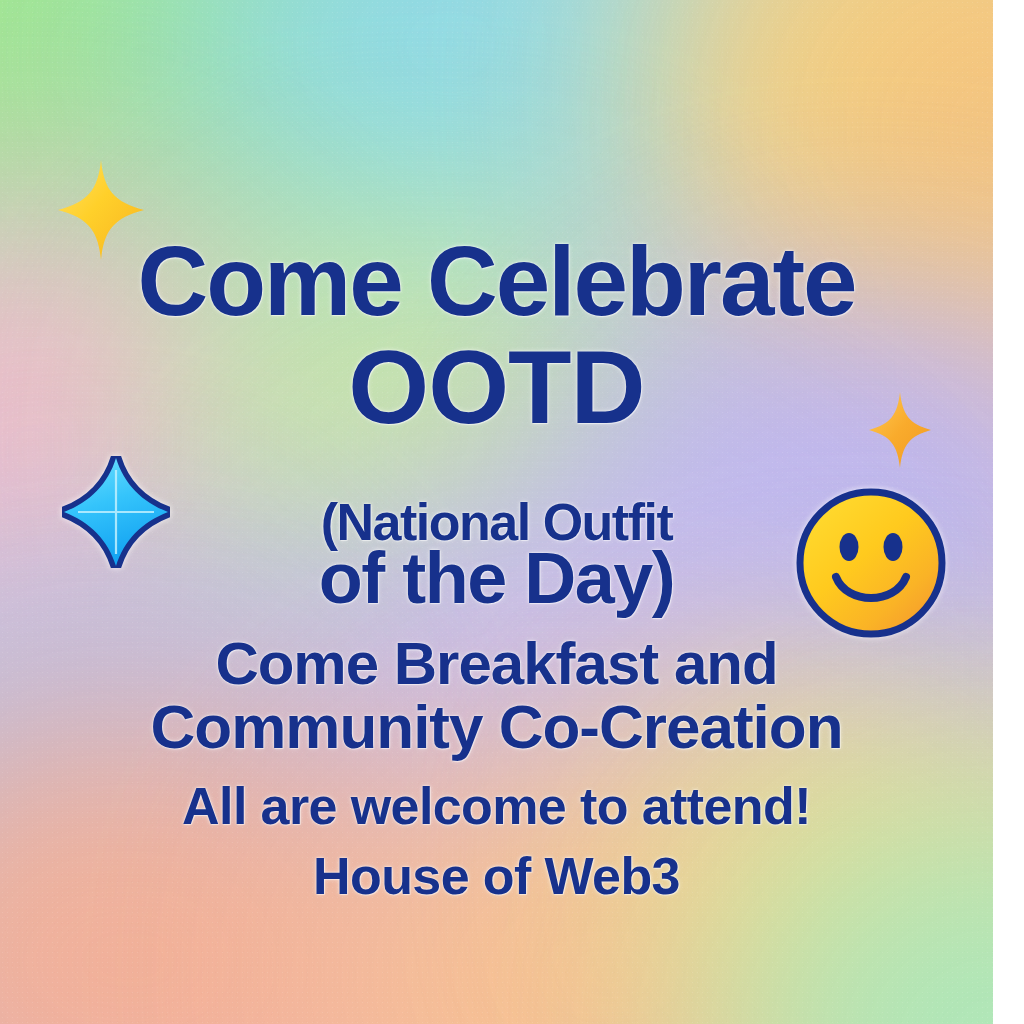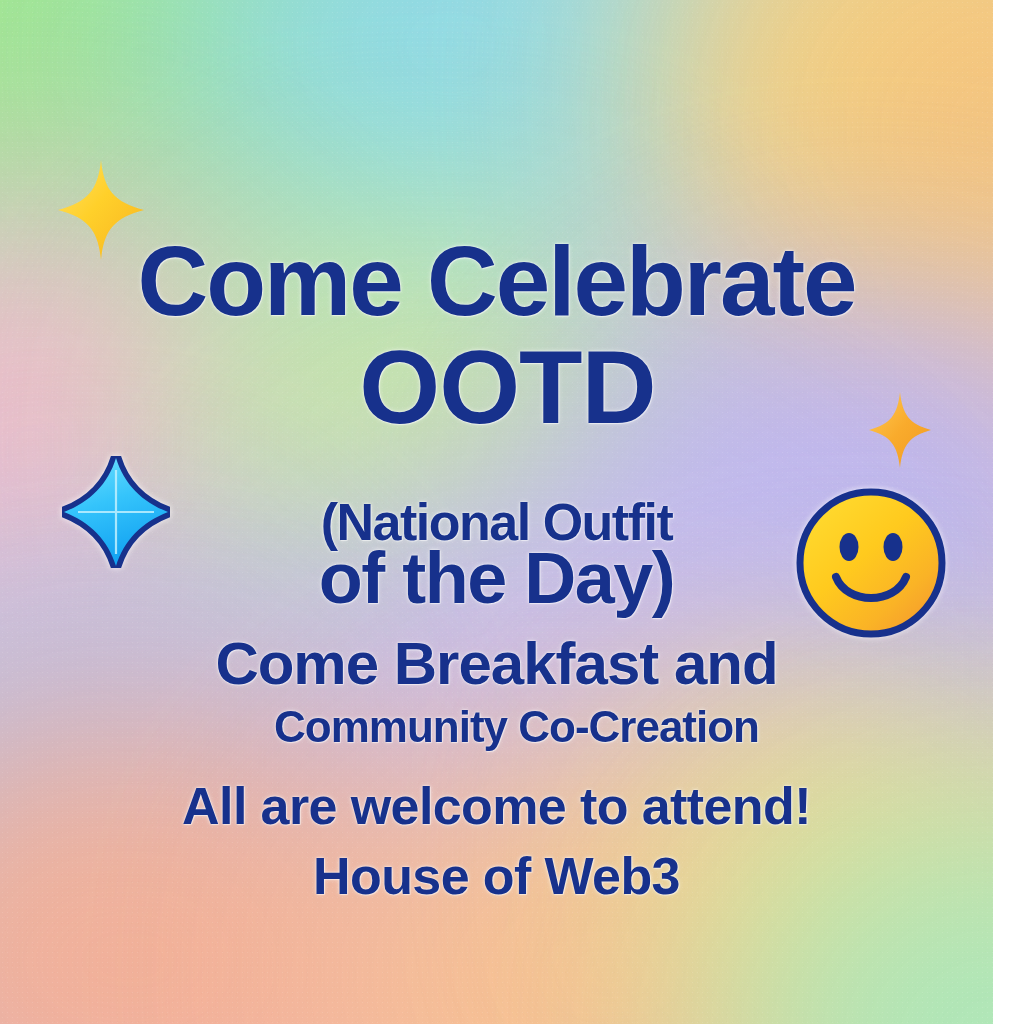--- a/index.html
+++ b/index.html
@@ -145,21 +145,20 @@
     top: 228px;
     font-size: 98px;
     line-height: 106px;
     letter-spacing: -2px;
   }
   .l-ootd {
     top: 332px;
     font-size: 104px;
     line-height: 110px;
     letter-spacing: -1px;
-    padding-left: 11px;
   }
   .l-sub1 {
     top: 480px;
     font-size: 52px;
     line-height: 84px;
     letter-spacing: -1.5px;
   }
   .l-sub2 {
     top: 536px;
     font-size: 72px;
@@ -167,24 +166,23 @@
     letter-spacing: -1.5px;
   }
   .l-detail1 {
     top: 630px;
     font-size: 60px;
     line-height: 68px;
     letter-spacing: -1px;
   }
   .l-detail2 {
     top: 692px;
-    font-size: 44px;
+    font-size: 62px;
     line-height: 70px;
     letter-spacing: -1px;
-    padding-left: 20px;
   }
   .l-note {
     top: 779px;
     font-size: 52px;
     line-height: 54px;
     letter-spacing: -0.6px;
   }
   .l-venue {
     top: 845px;
     font-size: 52px;

